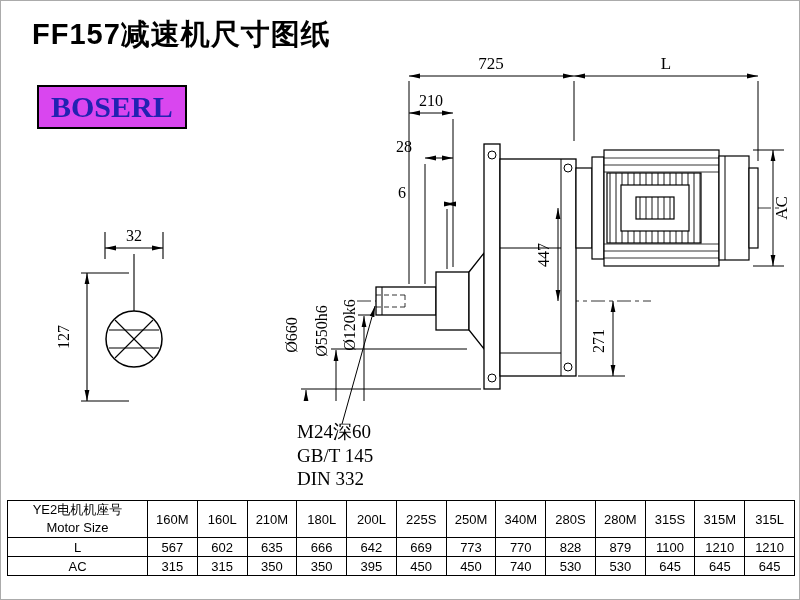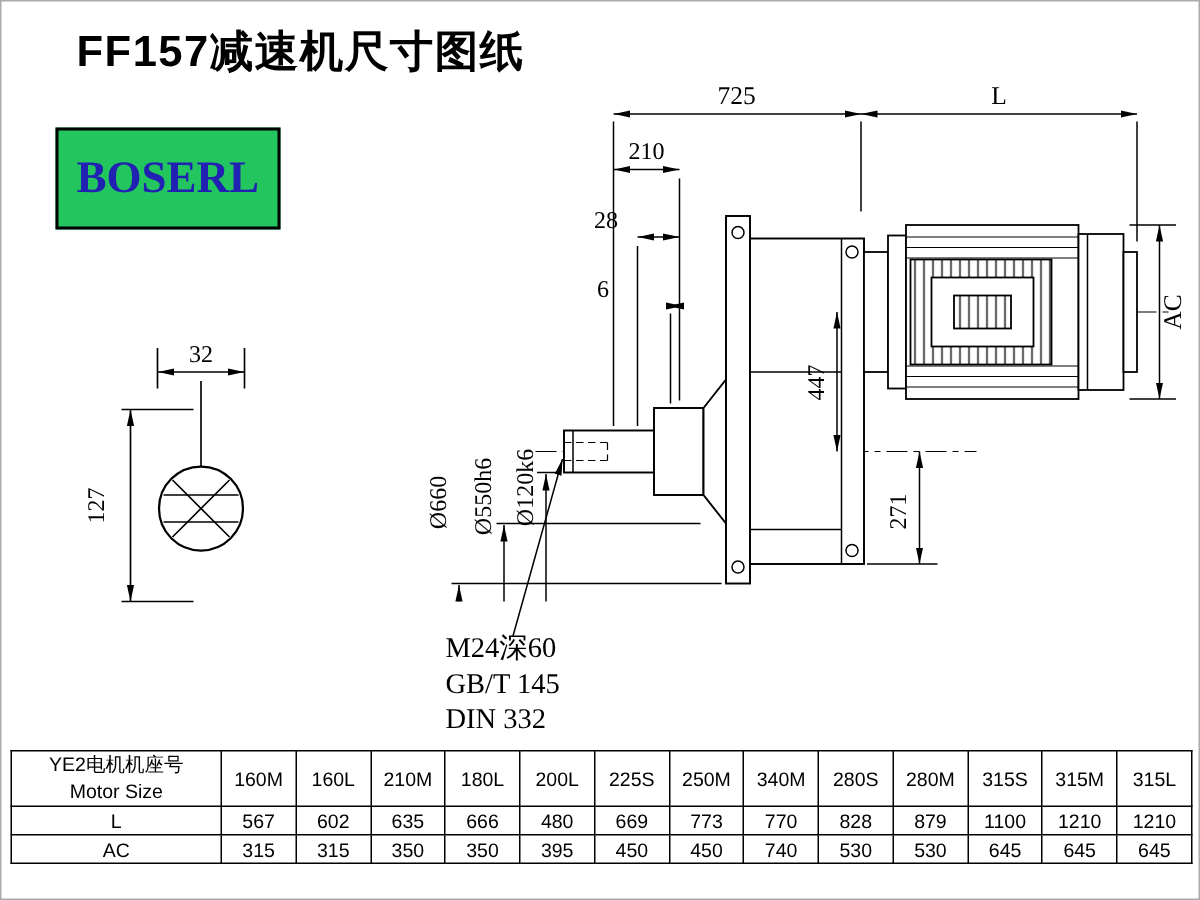--- a/index.html
+++ b/index.html
@@ -1,25 +1,25 @@
 <!DOCTYPE html>
 <html style="--logo-color: #2222b2;"><head>
 <meta charset="utf-8">
 <style>
   * { margin:0; padding:0; box-sizing:border-box; }
   html,body { background:#fff; }
   body { width:800px; height:600px; font-family:"Liberation Sans","DejaVu Sans",sans-serif; }
   #page { position:relative; width:800px; height:600px; background:#fff; border:1px solid #ababab; overflow:hidden; }
 
-  #title { position:absolute; left:50px; top:14px; font-size:29px; font-weight:bold;
+  #title { position:absolute; left:31px; top:14px; font-size:29px; font-weight:bold;
            letter-spacing:1px; color:#000; font-family:"Liberation Sans","DejaVu Sans",sans-serif; }
 
-  #logo { position:absolute; left:36px; top:84px; border:2px solid #000; padding:12px 12px;
+  #logo { position:absolute; left:36px; top:84px; border:2px solid #000; padding:0 12px;
           font-family:"Liberation Serif","DejaVu Serif",serif; font-weight:bold; font-size:30px;
-          line-height:40px; color:var(--logo-color,#2222b2); background:#22c55e; }
+          line-height:40px; color:var(--logo-color,#2222b2); background:#d946ef; }
 
   svg.drawing { position:absolute; left:0; top:0; }
   .dimtext { font-family:"Liberation Serif","DejaVu Serif",serif; font-size:16px; fill:#000; }
   .dimtext.big { font-size:17px; }
   .notetext { font-family:"Liberation Serif","DejaVu Serif",serif; font-size:19px; fill:#000; }
 
   table#dims { position:absolute; left:6px; top:499px; width:788px; border-collapse:collapse;
                table-layout:fixed; background:#fff; }
   #dims td { border:1px solid #000; text-align:center; vertical-align:middle;
              font-size:13px; color:#000; padding:0; height:19px; }
@@ -197,21 +197,21 @@
       <td>315S</td>
       <td>315M</td>
       <td>315L</td>
     </tr>
     <tr>
       <td>L</td>
       <td>567</td>
       <td>602</td>
       <td>635</td>
       <td>666</td>
-      <td>480</td>
+      <td>642</td>
       <td>669</td>
       <td>773</td>
       <td>770</td>
       <td>828</td>
       <td>879</td>
       <td>1100</td>
       <td>1210</td>
       <td>1210</td>
     </tr>
     <tr>

